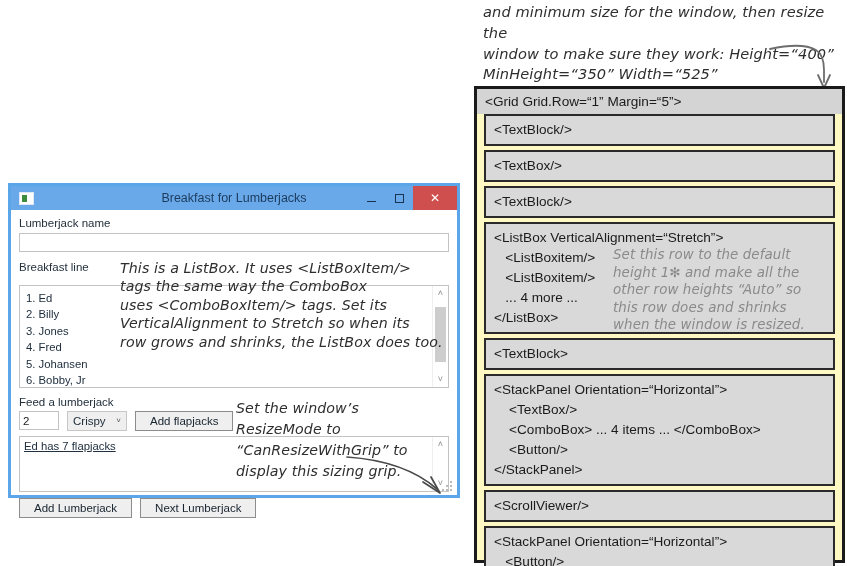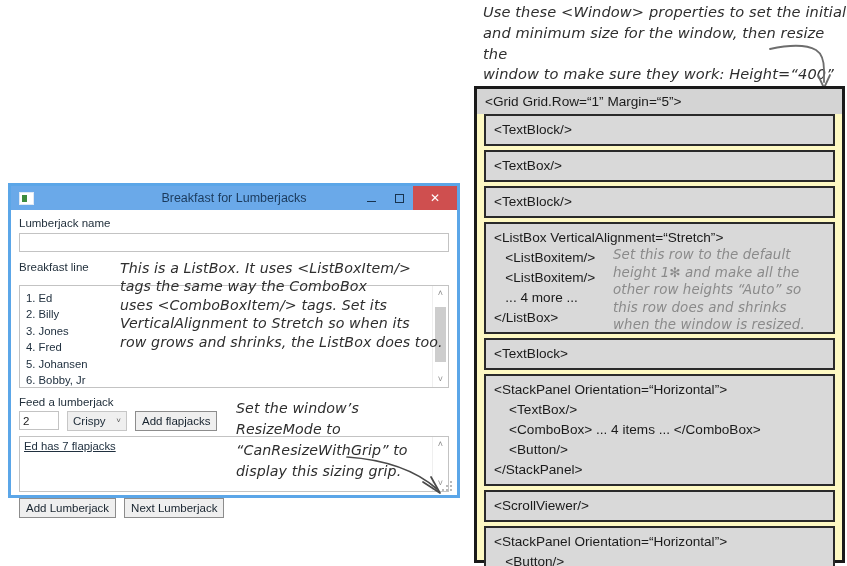--- a/index.html
+++ b/index.html
@@ -189,21 +189,21 @@
     font-size: 11.5px;
     color: #1d2b38;
     gap: 10px;
   }
   .caret { font-size: 8px; color: #555; }
   .btn {
     border: 1px solid #8c8c8c;
     background: #efefef;
     height: 20px;
     box-sizing: border-box;
-    padding: 0 6px;
+    padding: 0 14px;
     font-size: 11.5px;
     color: #17232e;
     display: inline-flex;
     align-items: center;
     font-family: "Liberation Sans", sans-serif;
   }
 
   
   #output {
     border: 1px solid #c3c3c3;
@@ -336,21 +336,20 @@
   #xnote-listbox {
     left: 127px;
     top: 22px;
     width: 225px;
   }
 </style>
 </head>
 <body>
 
 <div id="note-top" class="hand">
-  <div>Use these &lt;Window&gt; properties to set the initial</div>
   <div>and minimum size for the window, then resize the</div>
   <div>window to make sure they work: Height=“400”</div>
   <div>MinHeight=“350” Width=“525” MinWidth=“300”</div>
 </div>
 
 <svg id="note-arrow" viewBox="0 0 72 52">
   <path d="M2 9 Q 34 2 48 10 Q 56 15 56 30 L56 42" fill="none" stroke="#6d6d6d" stroke-width="1.8" stroke-linecap="round"></path>
   <path d="M50 35 L56 48 L62 35" fill="none" stroke="#6d6d6d" stroke-width="1.8" stroke-linecap="round" stroke-linejoin="round"></path>
 </svg>
 

